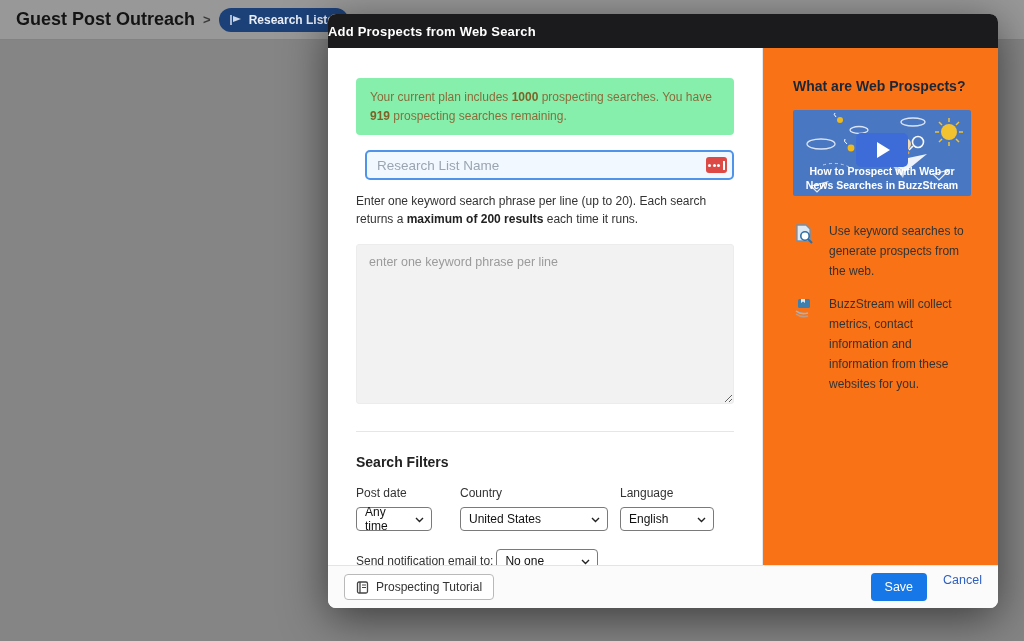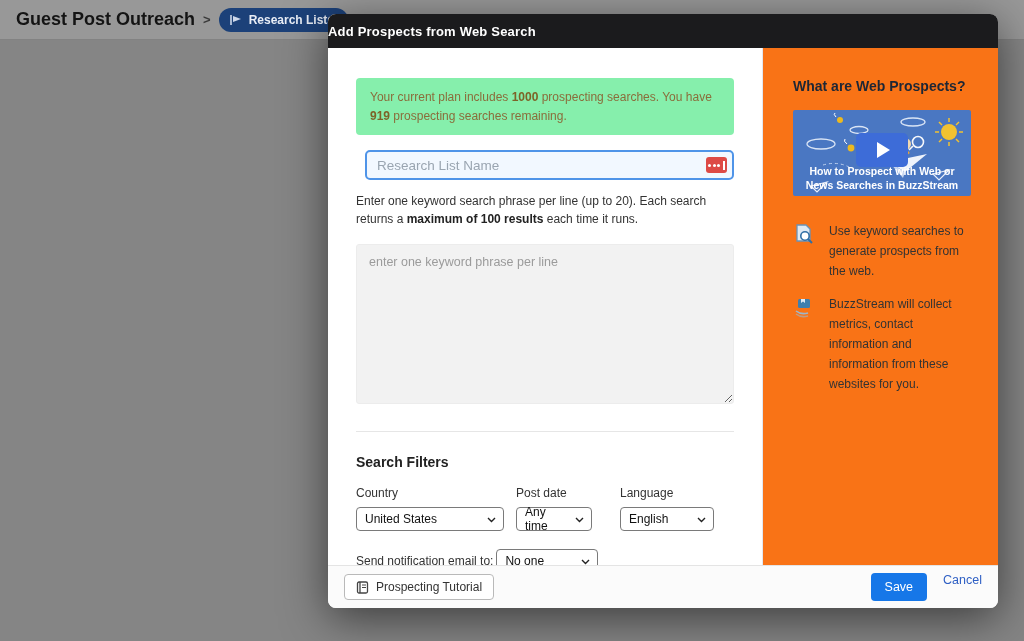--- a/index.html
+++ b/index.html
@@ -168,43 +168,43 @@
         <input class="name-input" type="text" placeholder="Research List Name" style="">
         <span class="pw-ext-icon">
           <i></i>
             <i></i>
             <i></i>
             <em></em>
         </span>
       </div>
 
       <p class="helper">
-        <span>Enter one keyword search phrase per line (up to 20). Each search returns a </span><b>maximum of 100 results</b><span> each time it runs.</span>
+        <span>Enter one keyword search phrase per line (up to 20). Each search returns a </span><b>maximum of 200 results</b><span> each time it runs.</span>
       </p>
 
       <textarea class="keywords-area" placeholder="enter one keyword phrase per line" style=""></textarea>
 
       <hr class="rule">
 
       <div class="filters-heading">Search Filters</div>
 
       <div class="filters-row">
-        <div class="filter-group" style="width:148px; margin-right:12px;">
-          <span class="filter-label">Country</span>
+        <div class="filter-group" style="width:76px; margin-right:28px;">
+          <span class="filter-label">Post date</span>
           <div class="fake-select">
-            <span>United States</span>
+            <span>Any time</span>
             <span class="chev"><svg width="9" height="6" viewBox="0 0 9 6">
                   <path d="M1 1 L4.5 4.5 L8 1" fill="none" stroke="#222" stroke-width="1.4"></path>
                 </svg></span>
           </div>
         </div>
-        <div class="filter-group" style="width:76px; margin-right:28px;">
-          <span class="filter-label">Post date</span>
+        <div class="filter-group" style="width:148px; margin-right:12px;">
+          <span class="filter-label">Country</span>
           <div class="fake-select">
-            <span>Any time</span>
+            <span>United States</span>
             <span class="chev"><svg width="9" height="6" viewBox="0 0 9 6">
                   <path d="M1 1 L4.5 4.5 L8 1" fill="none" stroke="#222" stroke-width="1.4"></path>
                 </svg></span>
           </div>
         </div>
         <div class="filter-group" style="width:94px;">
           <span class="filter-label">Language</span>
           <div class="fake-select">
             <span>English</span>
             <span class="chev"><svg width="9" height="6" viewBox="0 0 9 6">

